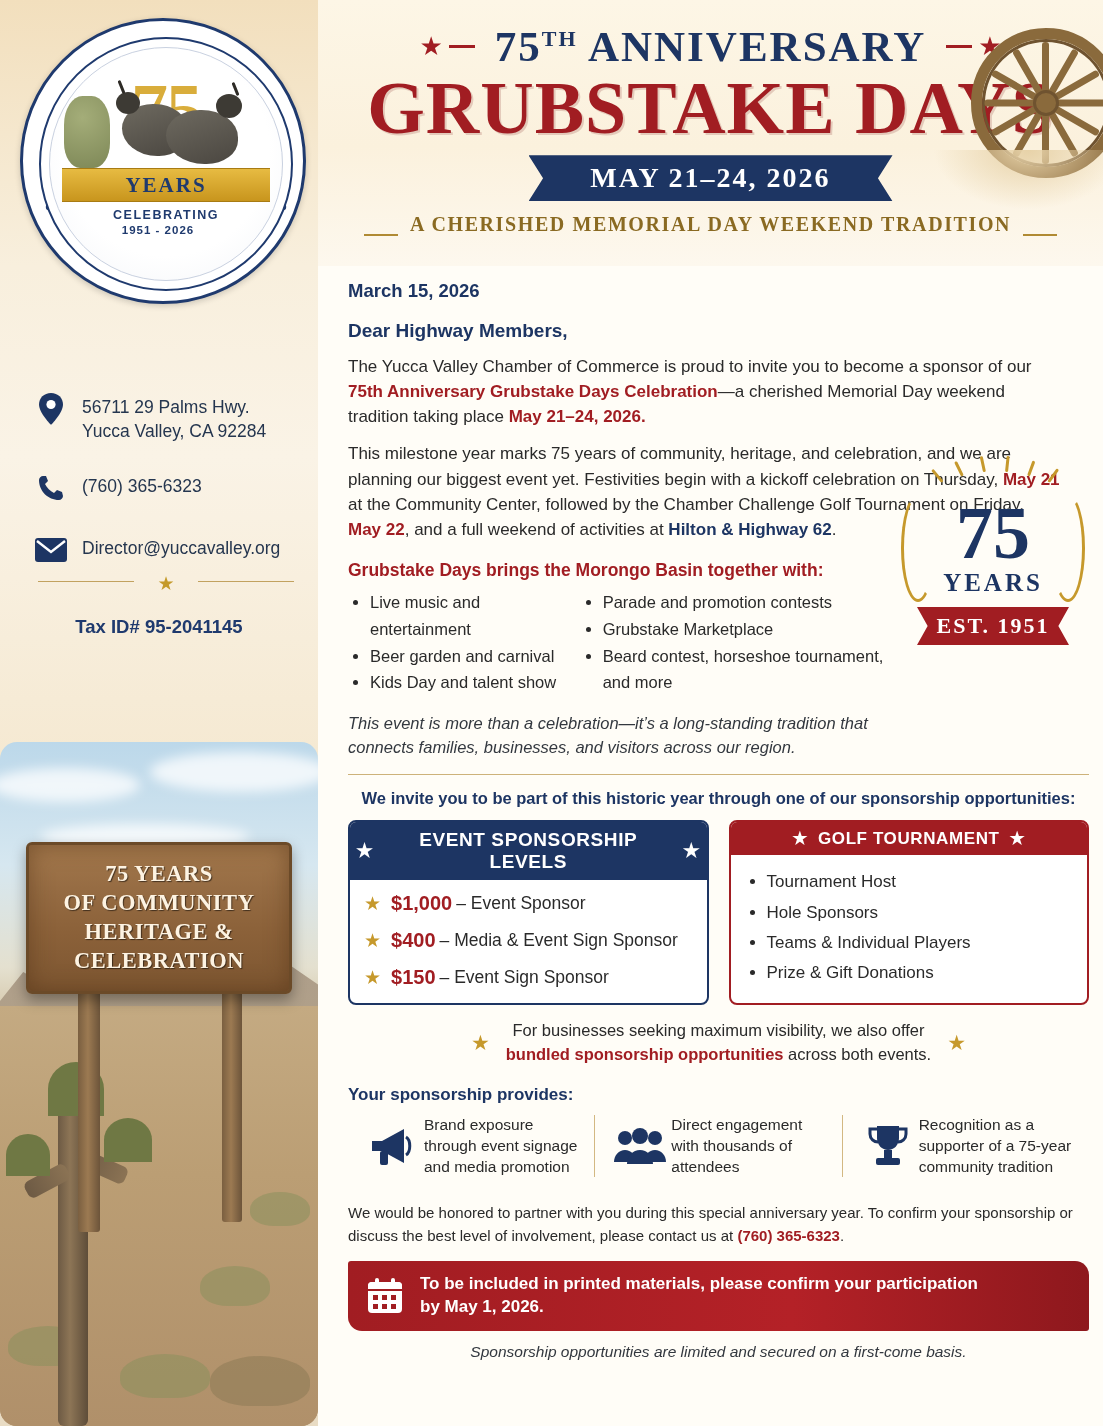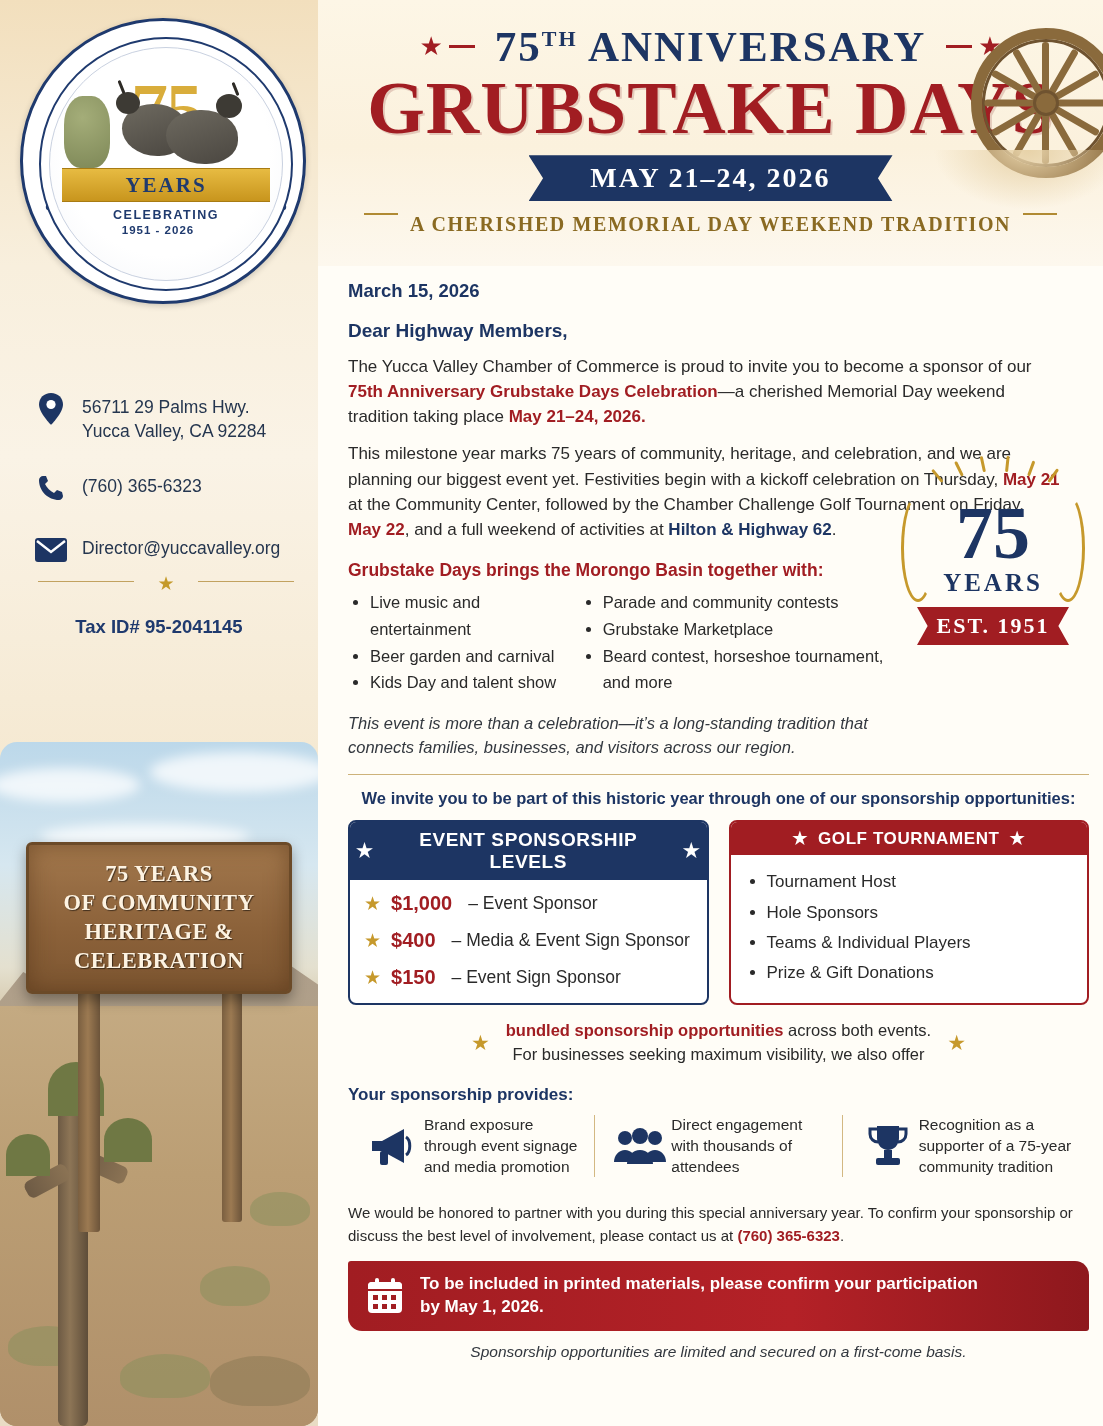--- a/index.html
+++ b/index.html
@@ -159,21 +159,21 @@
     font-size: 74px; color:#a11d22; letter-spacing: 1px; line-height: .95; margin-top: 2px;
     text-shadow: 2px 2px 0 rgba(120,20,22,.18);
   }
   .date-ribbon {
     margin: 12px auto 0; width: 364px; height: 46px; background:#1d3563;
     display:flex; align-items:center; justify-content:center; position: relative;
     color:#fff; font-family:"Liberation Serif", serif; font-weight:bold;
     font-size: 28px; letter-spacing: 2px;
     clip-path: polygon(0 0, 100% 0, 96% 50%, 100% 100%, 0 100%, 4% 50%);
   }
-  .subtitle-row { display:flex; align-items:flex-start; justify-content:center; margin-top: 12px; }
+  .subtitle-row { display:flex; align-items:flex-end; justify-content:center; margin-top: 12px; }
   .subtitle {
     font-family:"Liberation Serif", serif; font-weight:bold; color:#8a6a22;
     font-size: 20px; letter-spacing: 1.6px; margin: 0 12px;
   }
   .sub-dash { width: 34px; height: 2px; background:#b08a33; }
 
   .body { padding: 8px 14px 0 30px; position: relative; }
   .p-date { font-size: 18.5px; font-weight: bold; color:#1d3563; margin-top: 6px; }
   .p-dear { font-size: 19px; font-weight: bold; color:#1d3563; margin-top: 18px; }
   .para { font-size: 17px; color:#2a2a2a; line-height: 1.48; margin-top: 12px; max-width: 712px; }
@@ -218,21 +218,21 @@
   .box.red { border: 2px solid #a11d22; background:#fff; }
   .box-hd {
     color:#fff; font-weight:bold; text-align:center; padding: 7px 6px;
     font-size: 19px; letter-spacing: .6px; display:flex; align-items:center; justify-content:center; gap:10px;
   }
   .box.navy .box-hd { background:#1d3563; }
   .box.red .box-hd { background:#a11d22; font-size: 17px; line-height:1.15; }
   .box-body { padding: 12px 14px 14px; }
   .lvl { display:flex; align-items:center; font-size: 17.5px; margin-bottom: 14px; }
   .lvl .st { color:#c6992c; font-size: 19px; margin-right: 10px; }
-  .lvl b { color:#a11d22; font-size: 20px; margin-right: 16px; }
+  .lvl b { color:#a11d22; font-size: 20px; margin-right: 4px; }
   .lvl span.rest { color:#2a2a2a; }
   .box.red ul { margin-left: 22px; }
   .box.red li { font-size: 17px; color:#2a2a2a; line-height: 1.78; }
 
   .bundle { display:flex; align-items:center; justify-content:center; margin-top: 14px; gap: 16px; }
   .bundle .st { color:#c6992c; font-size: 21px; }
   .bundle-txt { text-align:center; font-size: 16.5px; color:#2a2a2a; line-height:1.45; }
   .bundle-txt b { color:#a11d22; }
 
   .provides-hd { font-size: 17px; font-weight:bold; color:#1d3563; margin-top: 18px; }
@@ -414,21 +414,21 @@
       <div class="bullets">
         <div class="col1">
           <ul>
             <li>Live music and entertainment</li>
             <li>Beer garden and carnival</li>
             <li>Kids Day and talent show</li>
           </ul>
         </div>
         <div>
           <ul>
-            <li>Parade and community contests</li>
+            <li>Parade and promotion contests</li>
             <li>Grubstake Marketplace</li>
             <li>Beard contest, horseshoe tournament, and more</li>
           </ul>
         </div>
       </div>
 
       <div class="italic-note">This event is more than a celebration—it’s a long-standing tradition that connects families, businesses, and visitors across our region.</div>
 
       <div class="badge75">
         <div class="laurel l"></div>
@@ -490,22 +490,22 @@
               <li>Teams &amp; Individual Players</li>
               <li>Prize &amp; Gift Donations</li>
             </ul>
           </div>
         </div>
       </div>
 
       <div class="bundle">
         <span class="st">★</span>
         <div class="bundle-txt">
+          <div>For businesses seeking maximum visibility, we also offer</div>
           <div><b>bundled sponsorship opportunities</b><span> across both events.</span></div>
-          <div>For businesses seeking maximum visibility, we also offer</div>
         </div>
         <span class="st">★</span>
       </div>
 
       <div class="provides-hd">Your sponsorship provides:</div>
       <div class="provides">
         <div class="prov">
           <div class="prov-ic">
             <svg width="50" height="42" viewBox="0 0 50 42">
                 <path d="M4 16h10l22-12v34L14 26H4z" fill="#1d3563"></path>

